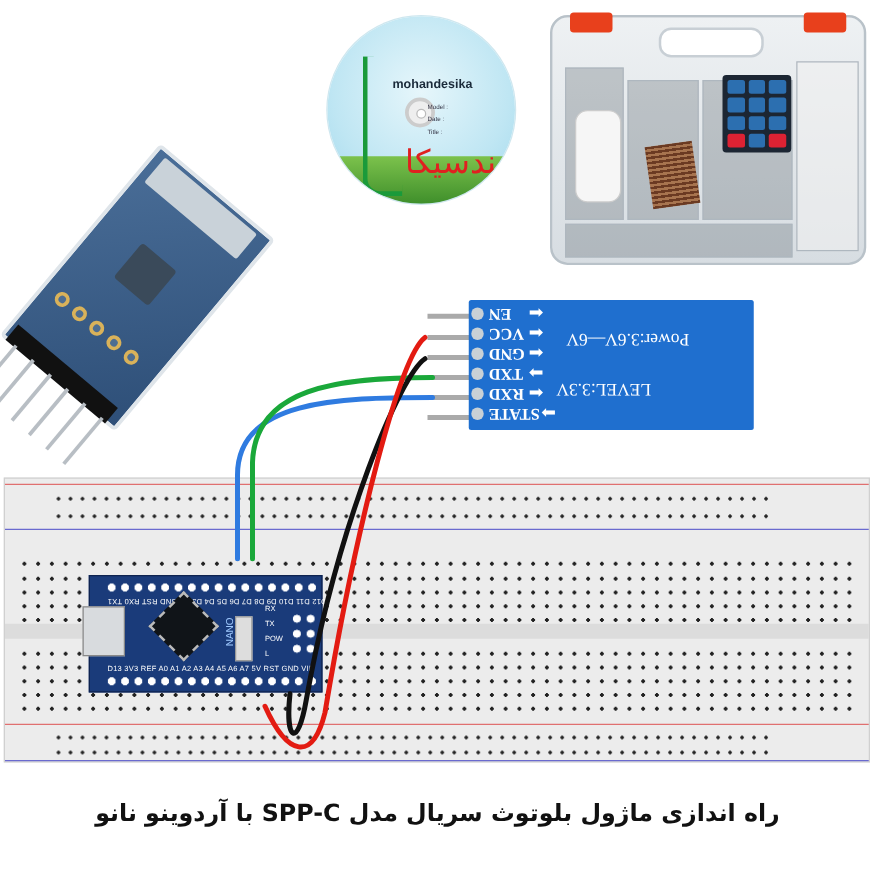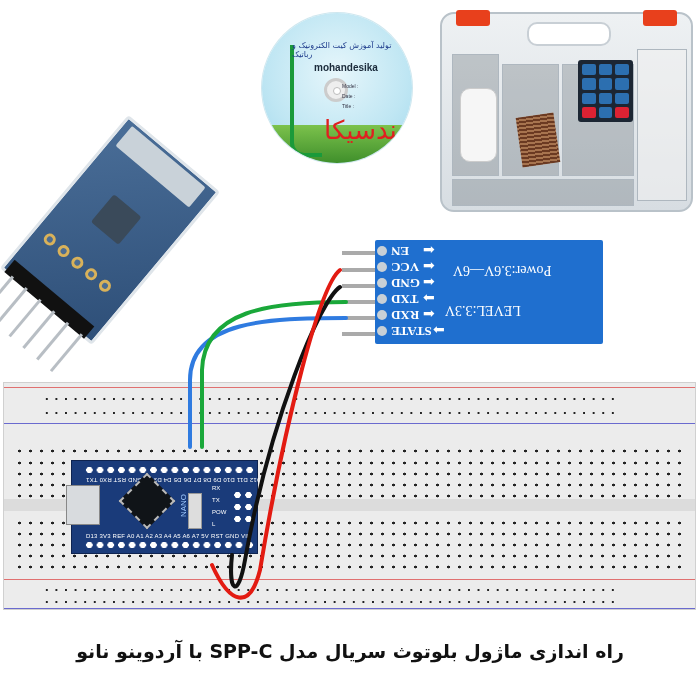--- a/index.html
+++ b/index.html
@@ -50,21 +50,20 @@
   .nano .name{position:absolute;left:100px;top:40px;color:#9fc9ff;font-size:8px;transform:rotate(-90deg);}
   .nano .icsp{position:absolute;left:160px;top:28px;width:22px;height:36px;background-image:radial-gradient(circle,#fff 3px,transparent 3.4px);background-size:11px 12px;}
   svg.wires{position:absolute;left:0;top:0;}
 </style>
 </head>
 <body>
 
 <div class="cd">
   <div class="grass"></div>
   <div class="arc"></div>
-  <div class="fa1">تولید آموزش کیت الکترونیک و رباتیک</div>
   <div class="brand">mohandesika</div>
   <div class="hole"></div>
   <div class="meta" style="top:70px">Model :</div>
   <div class="meta" style="top:80px">Date :</div>
   <div class="meta" style="top:90px">Title :</div>
   <div class="fa2">مهندسیکا</div>
 </div>
 
 <div class="case">
   <div class="latch" style="left:14px"></div>

